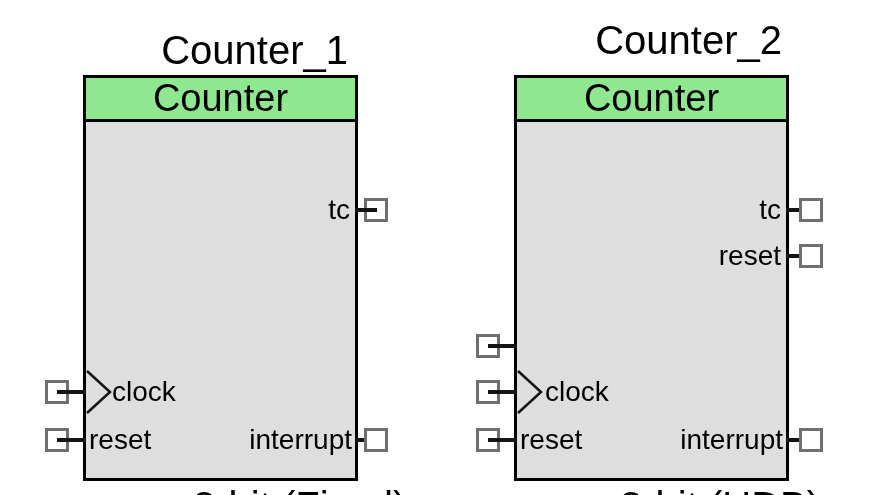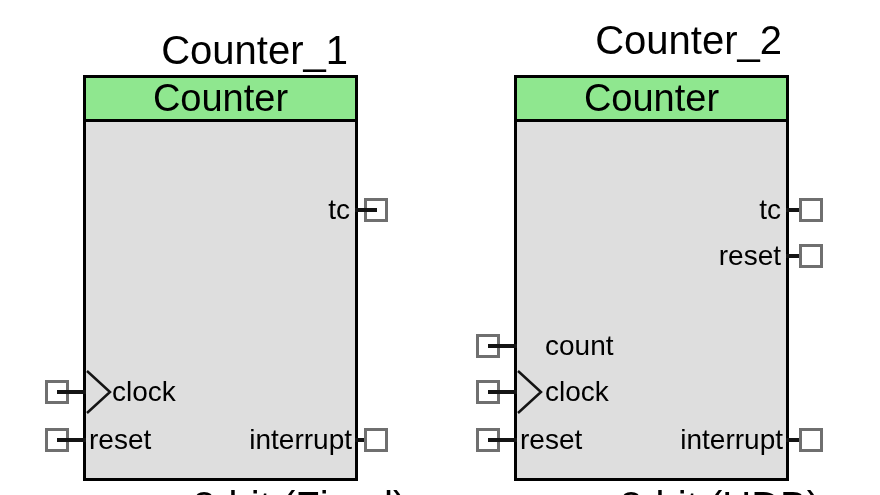--- a/index.html
+++ b/index.html
@@ -116,21 +116,20 @@
   <div class="abs stub" style="left:786px;top:254px;width:22px;"></div>
   <div class="abs terminal" style="left:799px;top:244px;"></div>
   <div class="abs pin-label right" style="left:621px;top:234px;width:160px;">reset</div>
 
   <div class="abs stub" style="left:786px;top:438px;width:22px;"></div>
   <div class="abs terminal" style="left:799px;top:428px;"></div>
   <div class="abs pin-label right" style="left:611px;top:418px;width:172px;">interrupt</div>
 
   <div class="abs terminal" style="left:476px;top:334px;"></div>
   <div class="abs stub" style="left:488px;top:344px;width:29px;"></div>
-  <div class="abs pin-label" style="left:545px;top:324px;">count</div>
 
   <div class="abs terminal" style="left:476px;top:380px;"></div>
   <div class="abs stub" style="left:488px;top:390px;width:29px;"></div>
   <svg class="abs" style="left:517px;top:369px;" width="27" height="47">
     <polyline points="1,2 24,23 1,44" fill="none" stroke="#141414" stroke-width="2.5"></polyline>
   </svg>
   <div class="abs pin-label" style="left:545px;top:370px;">clock</div>
 
   <div class="abs terminal" style="left:476px;top:428px;"></div>
   <div class="abs stub" style="left:488px;top:438px;width:29px;"></div>

